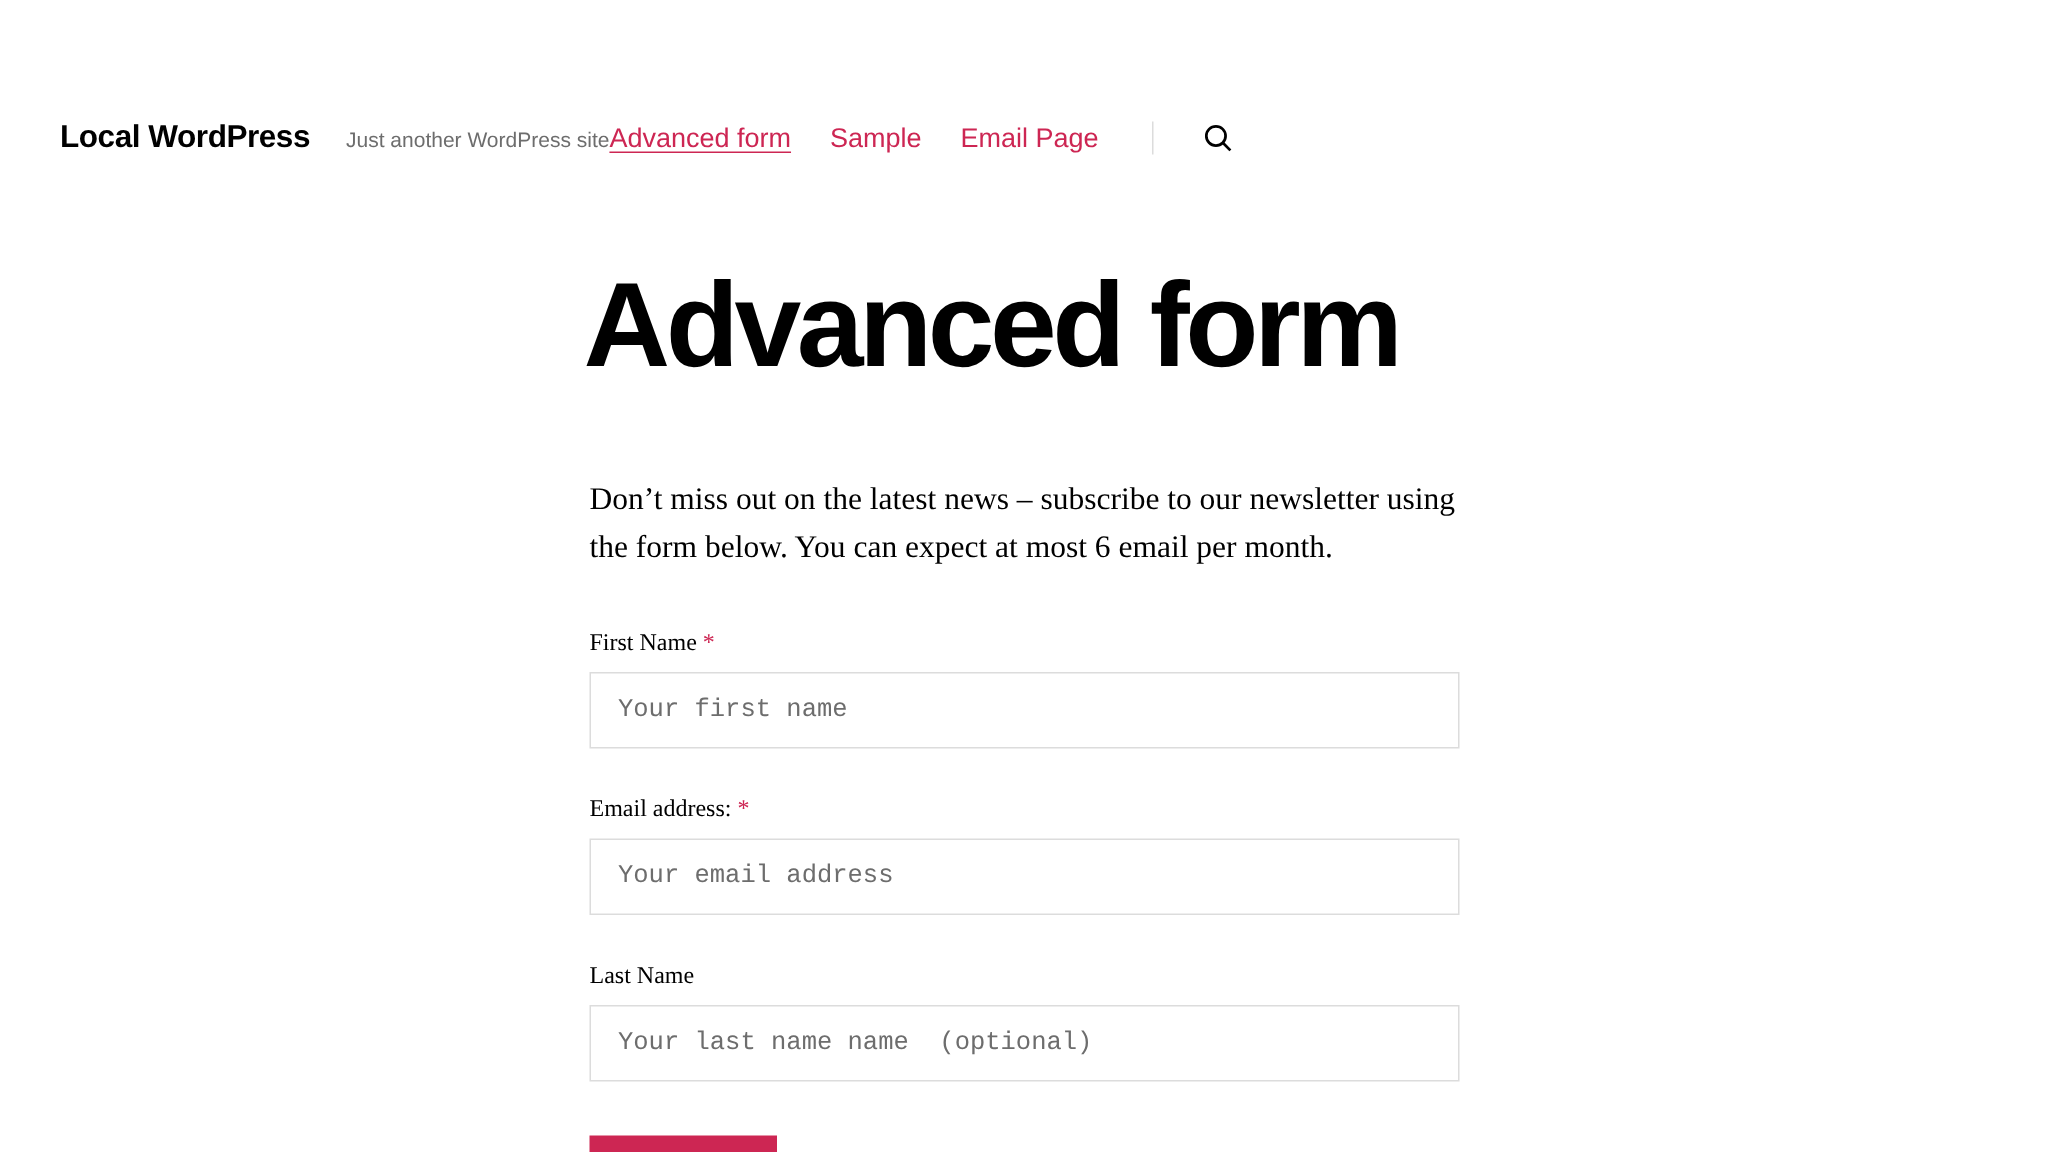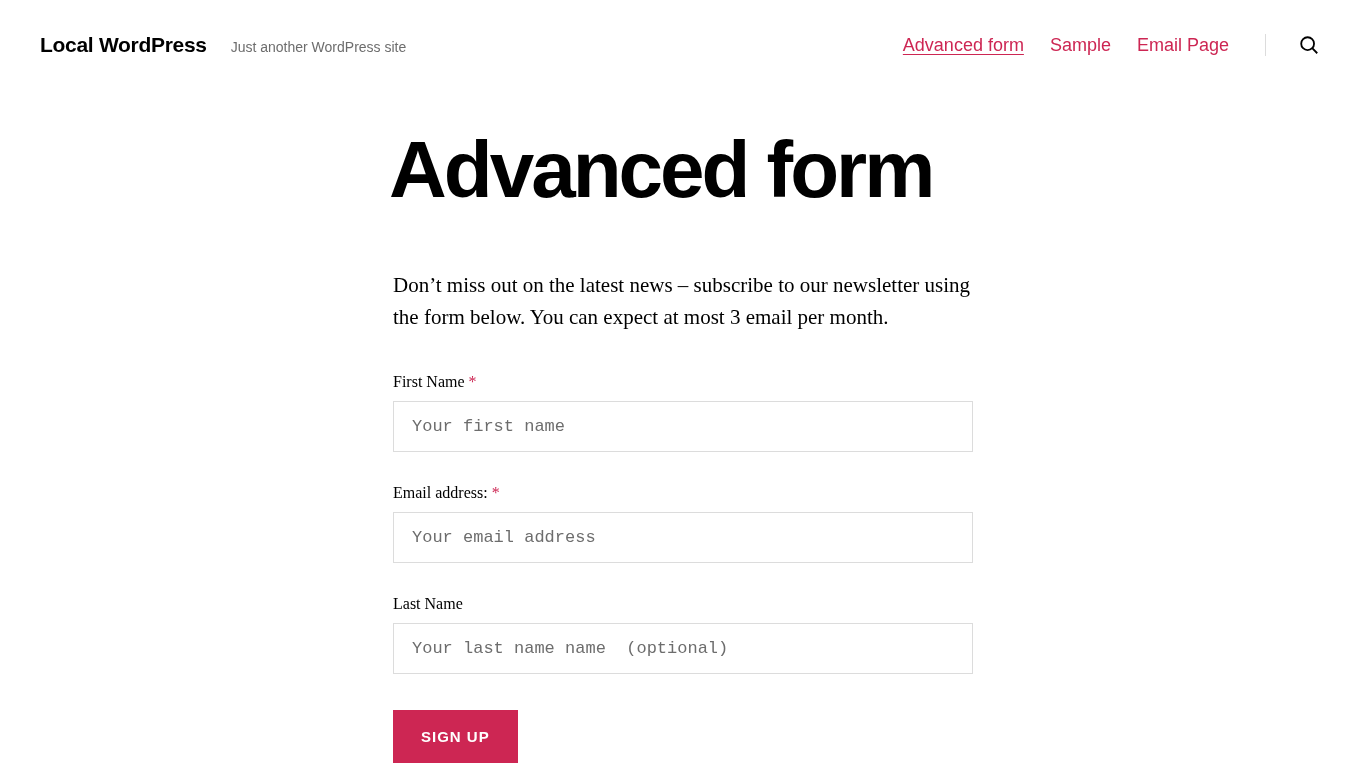--- a/index.html
+++ b/index.html
@@ -9,21 +9,22 @@
     }
     body {
       font-family: -apple-system, BlinkMacSystemFont, "Segoe UI", Helvetica, Arial, sans-serif;
       background: #fff;
       color: #000;
     }
     .header {
       display: flex;
       align-items: center;
       padding: 28px 40px;
-      justify-content: space-between;
+      justify-content: flex-start;
+      margin-top: 47px;
     }
     .header-left {
       display: flex;
       align-items: baseline;
       gap: 24px;
     }
     .site-title {
       font-size: 21px;
       font-weight: 700;
       color: #000;
@@ -150,21 +151,21 @@
       <svg viewBox="0 0 24 24" fill="none" stroke="#000" stroke-width="2">
         <circle cx="10.5" cy="10.5" r="7"></circle>
         <line x1="21" y1="21" x2="15.5" y2="15.5"></line>
       </svg>
     </button>
   </div>
 </header>
 
 <main class="main">
   <h1 class="page-title">Advanced form</h1>
-  <p class="intro">Don’t miss out on the latest news – subscribe to our newsletter using the form below. You can expect at most 3 email per month.</p>
+  <p class="intro">Don’t miss out on the latest news – subscribe to our newsletter using the form below. You can expect at most 6 email per month.</p>
 
   <form>
     <div class="form-field">
       <label class="field-label">
         <span>First Name </span><span class="required-mark">*</span>
       </label>
       <input type="text" class="text-input" placeholder="Your first name" style="">
     </div>
 
     <div class="form-field">

